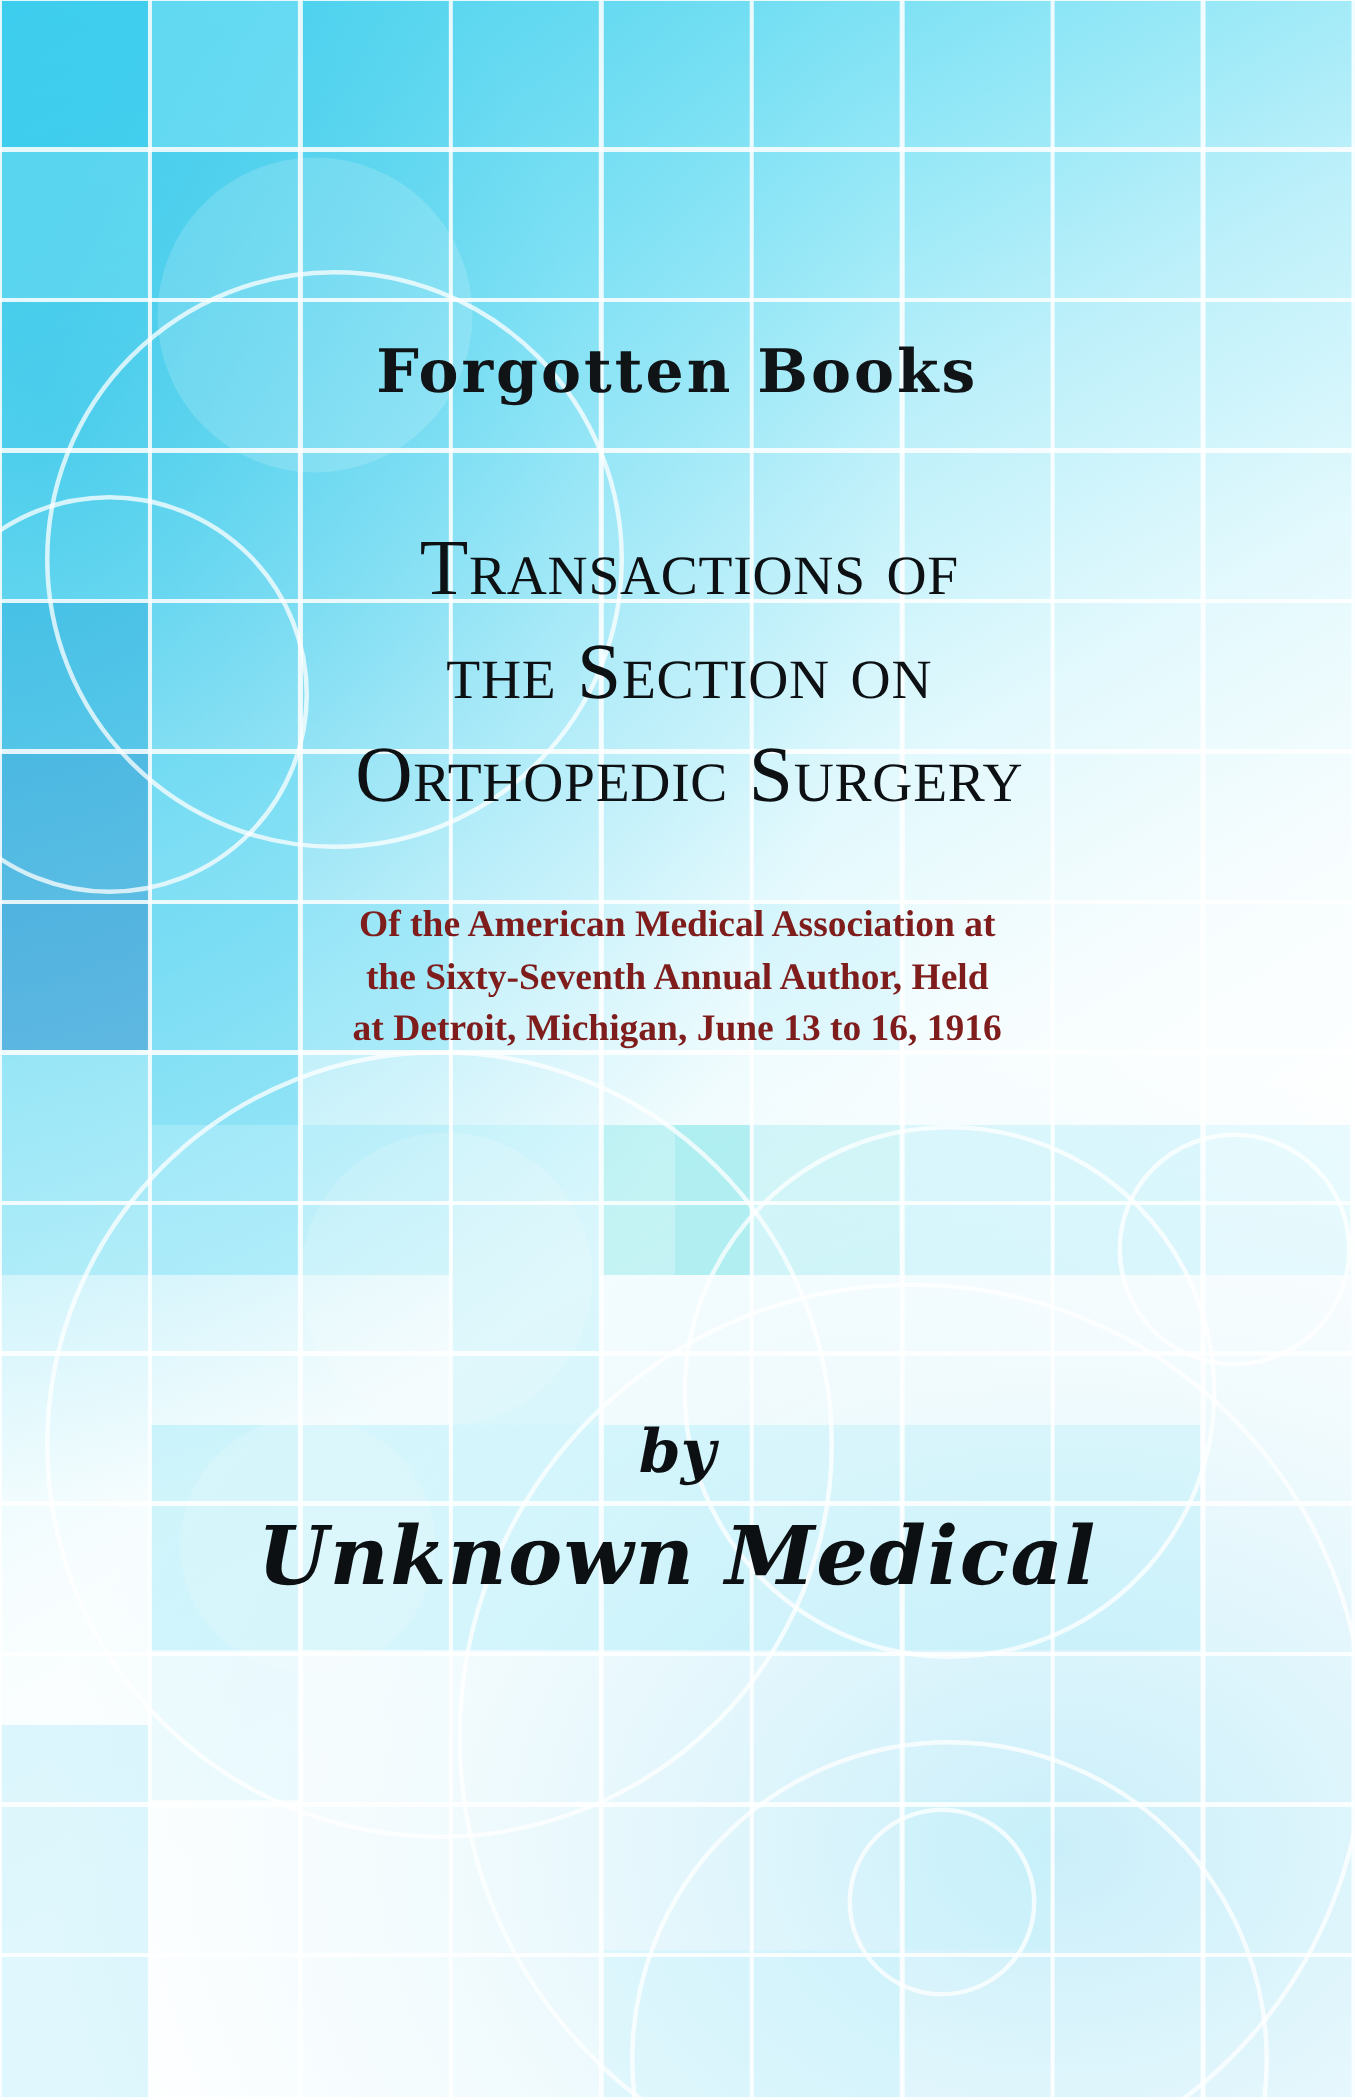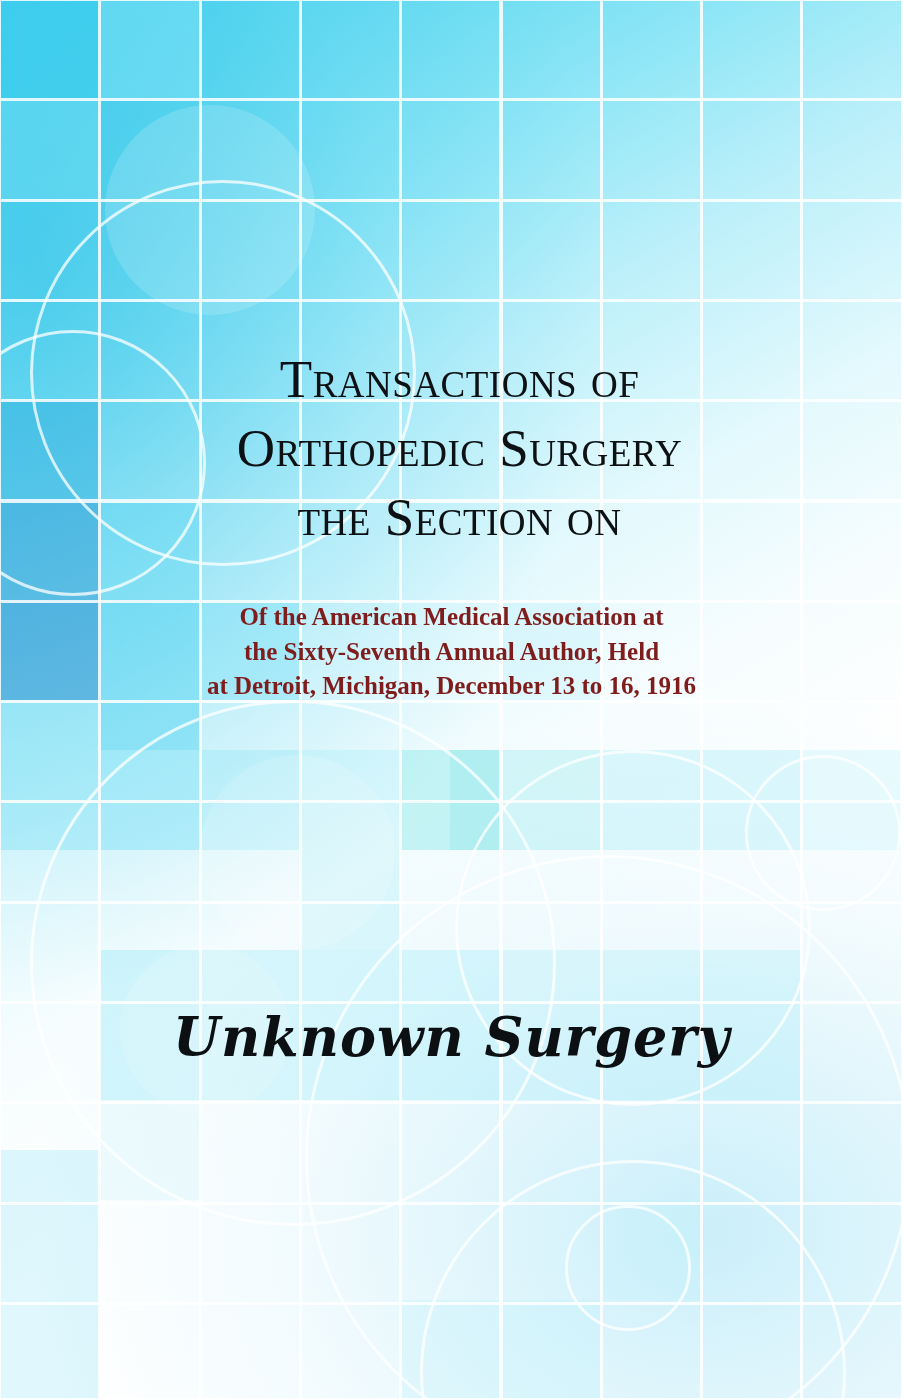--- a/index.html
+++ b/index.html
@@ -208,29 +208,33 @@
     <div class="circ" style="left:305px;  top:855px;  width:600px; height:600px;"></div>
     <div class="circ-f" style="left:120px;  top:945px;  width:170px; height:170px;"></div>
     <div class="circ" style="left:420px;  top:1160px; width:420px; height:420px;"></div>
     <div class="circ" style="left:565px;  top:1205px; width:120px; height:120px;"></div>
   </div>
 
   <div class="gridlines"></div>
 
   <div class="content">
 
+    <div class="brand">
+      <span>Forgotten Books</span>
+    </div>
 
     <div class="title">
       <span class="ln">Transactions of</span>
+      <span class="ln">the Section on</span>
       <span class="ln">Orthopedic Surgery</span>
-      <span class="ln">the Section on</span>
     </div>
 
     <div class="subtitle">
       <span class="ln">Of the American Medical Association at</span>
       <span class="ln">the Sixty-Seventh Annual Author, Held</span>
-      <span class="ln">at Detroit, Michigan, December 13 to 16, 1916</span>
+      <span class="ln">at Detroit, Michigan, June 13 to 16, 1916</span>
     </div>
 
-    <div class="author">Unknown Surgery</div>
+    <div class="byline">by</div>
+    <div class="author">Unknown Medical</div>
 
   </div>
 </div>
 
 </body></html>

